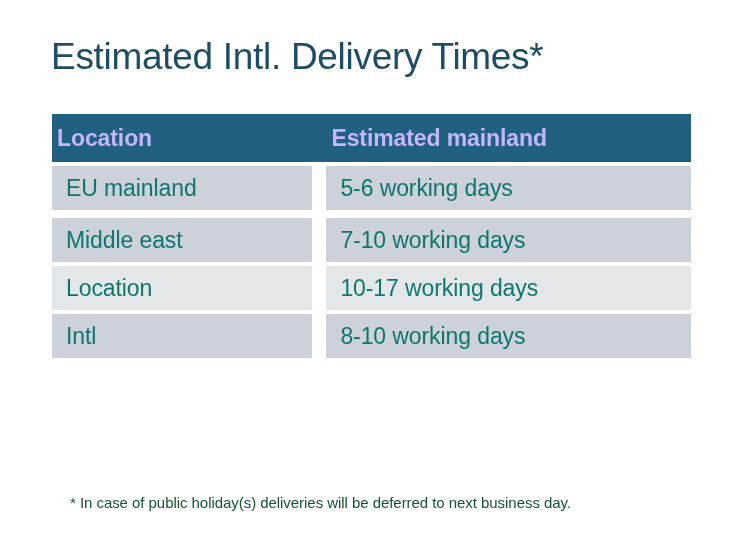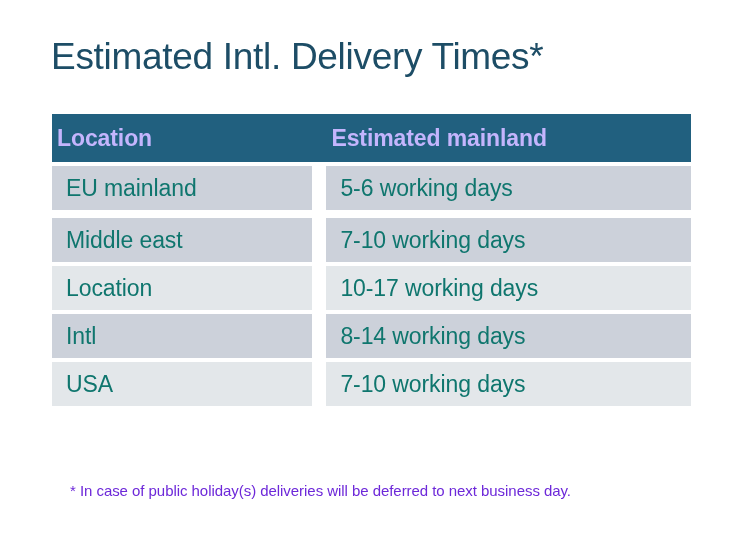--- a/index.html
+++ b/index.html
@@ -97,25 +97,25 @@
   .data-row.shade-dark td.cell {
     background: #ccd1da;
   }
   .data-row.shade-light td.cell {
     background: #e3e7ea;
   }
 
   .footnote {
     position: absolute;
     left: 70px;
-    top: 481px;
+    top: 493px;
     font-size: 15px;
     line-height: 20px;
     font-weight: 400;
-    color: #6d28d9;
+    color: #14532d;
     letter-spacing: -0.05px;
     white-space: nowrap;
   }
 </style>
 </head>
 <body>
 
 <div class="page">
 
   <div class="page-title">Estimated Intl. Delivery Times*</div>
@@ -180,33 +180,28 @@
 
       <tr class="spacer-row">
         <td></td>
         <td class="gap-col"></td>
         <td></td>
       </tr>
 
       <tr class="data-row shade-dark">
         <td class="cell">Intl</td>
         <td class="gap-col"></td>
-        <td class="cell">8-14 working days</td>
-      </tr>
-
-      <tr class="spacer-row">
-        <td></td>
-        <td class="gap-col"></td>
-        <td></td>
-      </tr>
-
-      <tr class="data-row shade-light">
-        <td class="cell">USA</td>
-        <td class="gap-col"></td>
-        <td class="cell">7-10 working days</td>
-      </tr>
+        <td class="cell">8-10 working days</td>
+      </tr>
+
+      <tr class="spacer-row">
+        <td></td>
+        <td class="gap-col"></td>
+        <td></td>
+      </tr>
+
 
     </tbody>
   </table>
 
   <div class="footnote">* In case of public holiday(s) deliveries will be deferred to next business day.</div>
 
 </div>
 
 </body></html>

